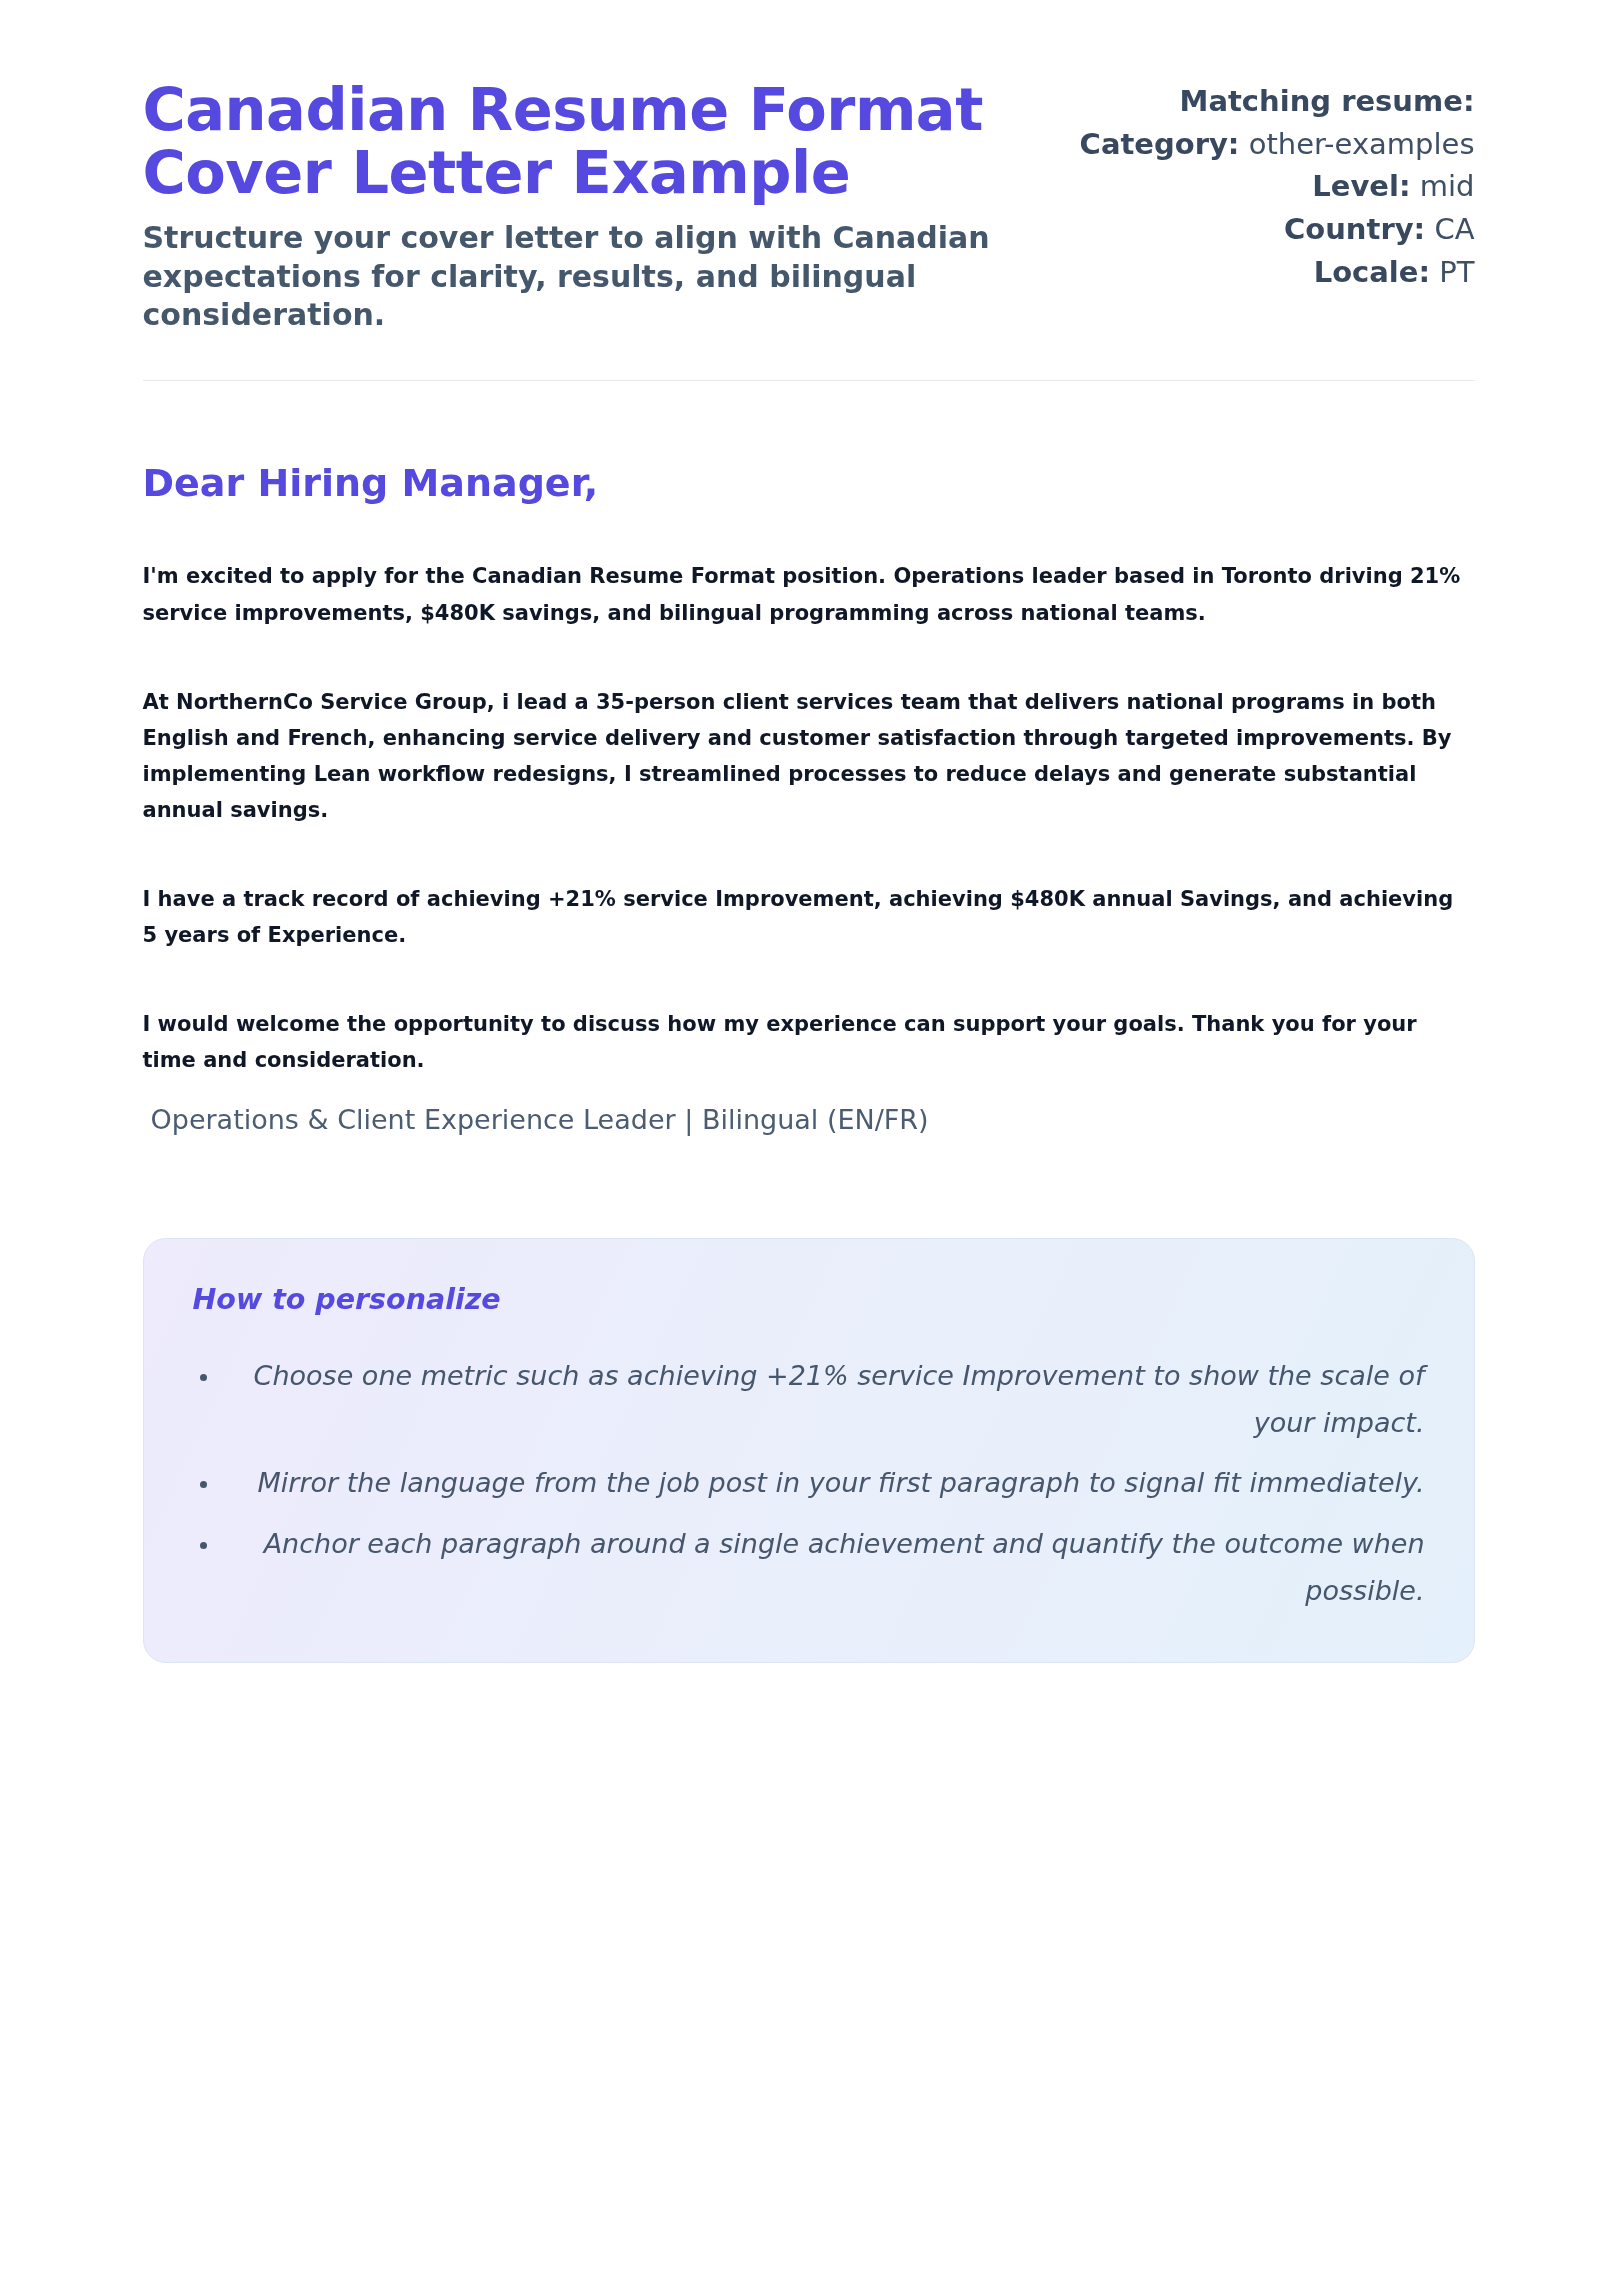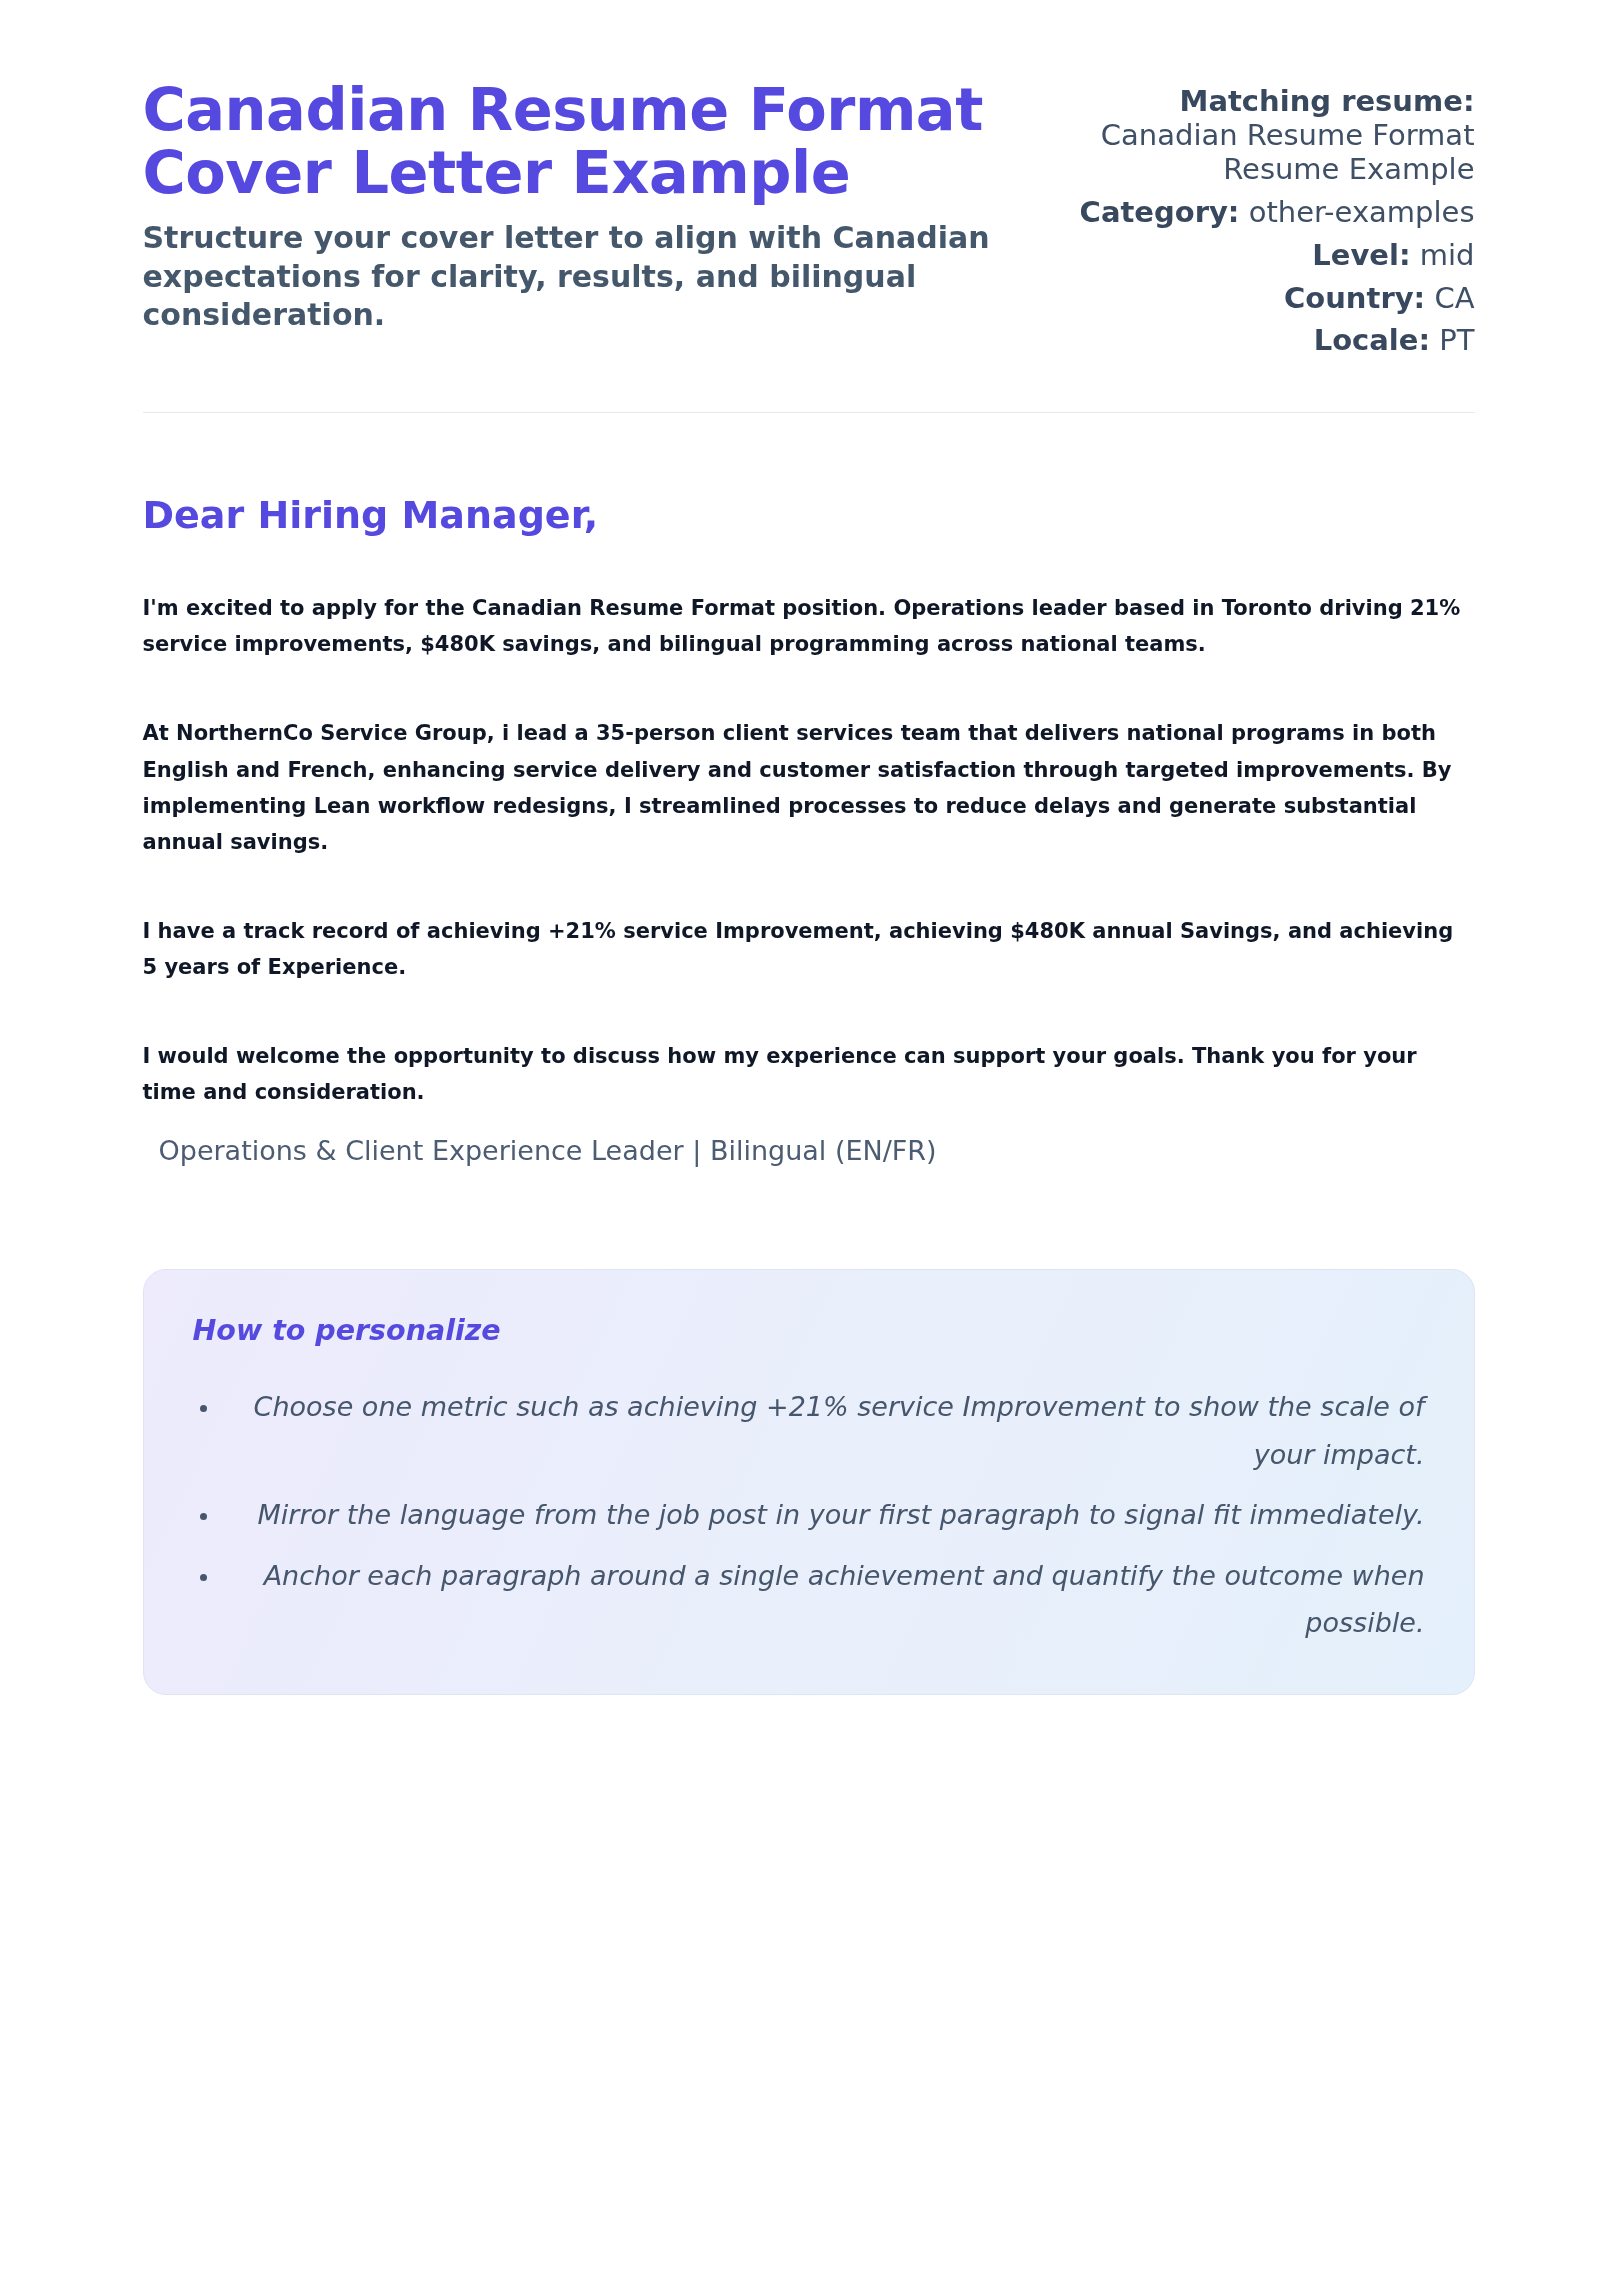--- a/index.html
+++ b/index.html
@@ -84,21 +84,21 @@
     color: var(--body-text);
     font-weight: bold;
   }
   .sig-name {
     margin: 88px 0 0 0;
     font-size: 27.6px;
     font-weight: 700;
     color: var(--sig-name);
   }
   .sig-role {
-    margin: 25px 0 0 16px;
+    margin: 25px 0 0 8px;
     font-size: 27px;
     color: var(--muted-text);
   }
   .tips {
     margin-top: 103px;
     border-radius: 23px;
     padding: 44px 49px 48px 49px;
     background: linear-gradient(115deg, var(--tip-bg-start) 0%, var(--tip-bg-mid) 55%, var(--tip-bg-end) 100%);
     border: 1px solid var(--tip-border);
     font-style: italic;
@@ -134,21 +134,20 @@
 
   <header class="header">
     <div class="header-left">
       <h1 class="page-title">Canadian Resume Format Cover Letter Example</h1>
       <p class="subtitle">Structure your cover letter to align with Canadian expectations for clarity, results, and bilingual consideration.</p>
     </div>
 
     <aside class="meta">
       <div class="meta-item meta-item-stacked">
         <strong>Matching resume:</strong>
-        <span>Canadian Resume Format Resume Example</span>
       </div>
       <div class="meta-item">
         <strong>Category:</strong>
         <span>other-examples</span>
       </div>
       <div class="meta-item">
         <strong>Level:</strong>
         <span>mid</span>
       </div>
       <div class="meta-item">

